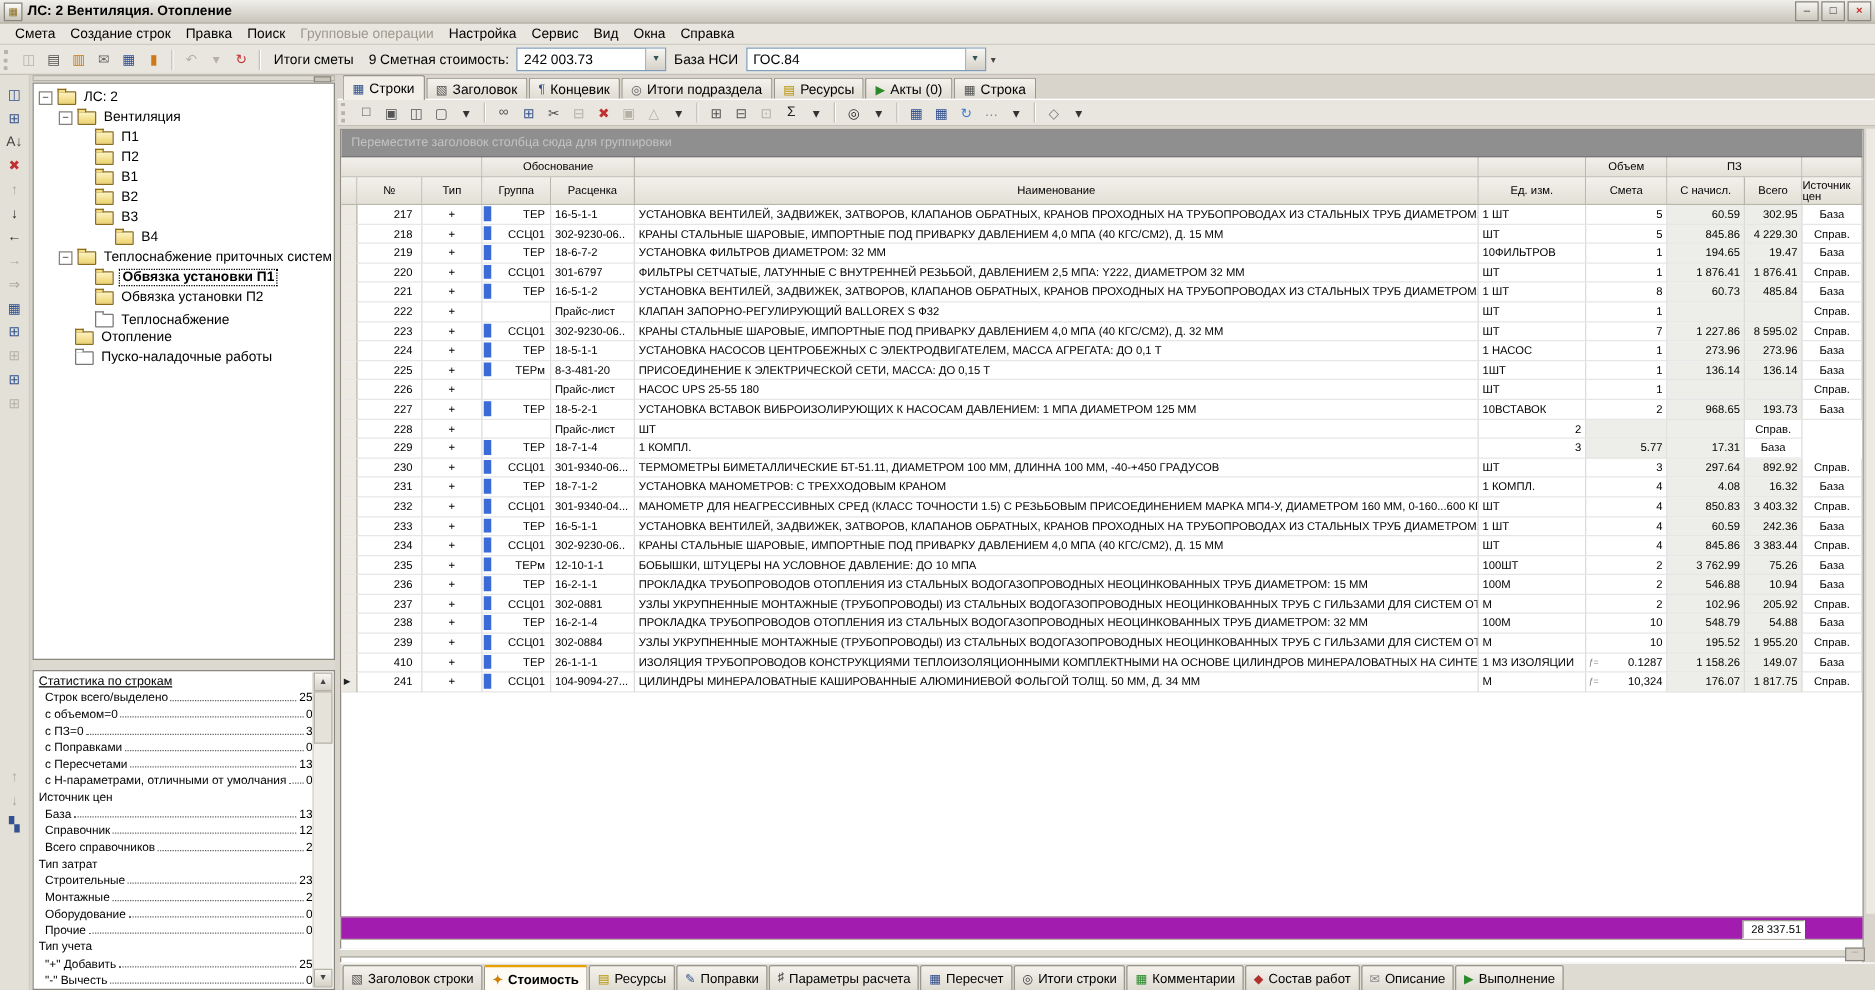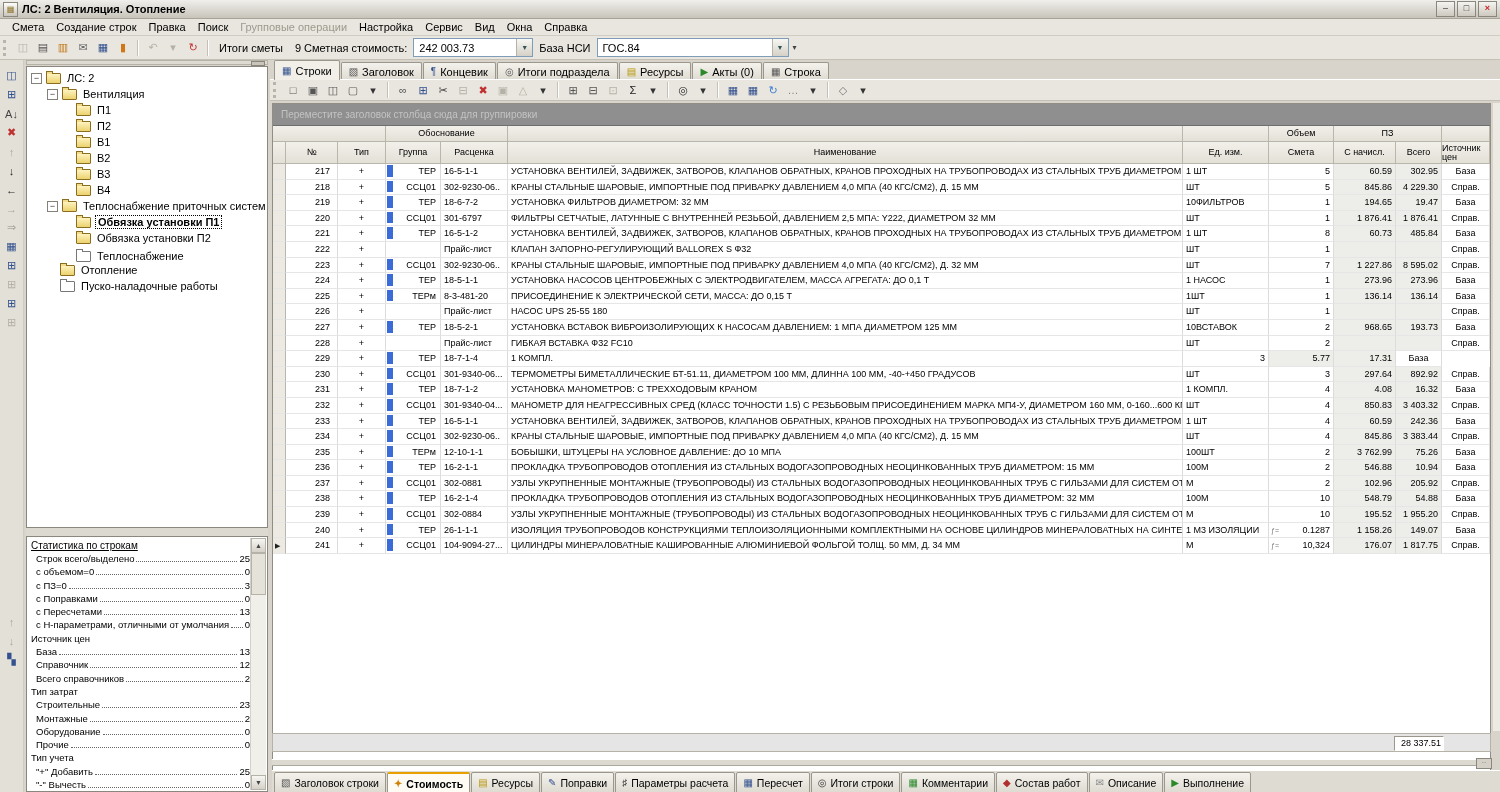--- a/index.html
+++ b/index.html
@@ -105,21 +105,21 @@
   .c-grp{text-align:right;position:relative;padding-right:4px;}
   .grid-row.bar .c-grp::before{content:"";position:absolute;left:1px;top:1px;bottom:2px;width:6px;background:#3a6bd6;}
   .c-qty{text-align:right;position:relative;}
   .fm{display:none;position:absolute;left:2px;top:0;font-size:7px;color:#777;}
   .grid-row.f .fm{display:inline;}
   .fm::before{content:"ƒ=";}
   .c-price,.c-total{text-align:right;background:#ededе9;}
   .c-price,.c-total{background:#ededea;}
   .c-src{text-align:center;}
   
-  .grid-status{position:absolute;left:2px;top:673px;width:1219px;height:19px;background:#e5e5e5;
+  .grid-status{position:absolute;left:2px;top:673px;width:1219px;height:19px;background:#a21caf;
                border:1px solid #b5b2a8;box-sizing:border-box;}
   .status-box{position:absolute;right:46px;top:2px;width:44px;height:13px;background:#fff;
               border:1px solid;border-color:#9a978d #fff #fff #9a978d;font-size:9px;text-align:right;
               padding:0 2px;line-height:13px;}
   .h-splitter{position:absolute;left:2px;top:699px;width:1212px;height:5px;background:#dcd9d0;
               border-top:1px solid #fff;border-bottom:1px solid #aba89e;}
   .h-split-btn{position:absolute;right:-8px;top:-2px;width:14px;height:9px;background:#d5d1c8;
                border:1px solid #8a877e;font-size:5px;line-height:7px;text-align:center;color:#444;}
   .tabs-bottom{position:absolute;left:2px;top:710px;width:1228px;height:22px;background:#dedbd2;
                border-top:1px solid #fff;display:flex;gap:1px;padding:1px 0 0 2px;box-sizing:border-box;}
@@ -245,21 +245,21 @@
     <div class="tree-row" style="padding-left: 36px;">
       <span class="exp"></span>
       <span class="t-icon folder"></span>
       <span class="t-label">В2</span>
     </div>
     <div class="tree-row" style="padding-left: 36px;">
       <span class="exp"></span>
       <span class="t-icon folder"></span>
       <span class="t-label">В3</span>
     </div>
-    <div class="tree-row" style="padding-left: 36px;">
+    <div class="tree-row" style="padding-left: 52px;">
       <span class="exp"></span>
       <span class="t-icon folder"></span>
       <span class="t-label">В4</span>
     </div>
     <div class="tree-row hasexp" style="padding-left: 20px;">
       <span class="exp">−</span>
       <span class="t-icon folder"></span>
       <span class="t-label">Теплоснабжение приточных систем</span>
     </div>
     <div class="tree-row sel" style="padding-left: 36px;">
@@ -635,21 +635,20 @@
           <div class="c c-price">968.65</div>
           <div class="c c-total">193.73</div>
           <div class="c c-src">База</div>
         </div>
         <div class="grid-row">
           <div class="c c-ind"></div>
           <div class="c c-num">228</div>
           <div class="c c-typ">+</div>
           <div class="c c-grp"></div>
           <div class="c c-code">Прайс-лист</div>
-          <div class="c c-name">ГИБКАЯ ВСТАВКА Ф32 FC10</div>
           <div class="c c-unit">ШТ</div>
           <div class="c c-qty"><span>2</span></div>
           <div class="c c-price"></div>
           <div class="c c-total"></div>
           <div class="c c-src">Справ.</div>
         </div>
         <div class="grid-row bar">
           <div class="c c-ind"></div>
           <div class="c c-num">229</div>
           <div class="c c-typ">+</div>
@@ -786,21 +785,21 @@
           <div class="c c-code">302-0884</div>
           <div class="c c-name">УЗЛЫ УКРУПНЕННЫЕ МОНТАЖНЫЕ (ТРУБОПРОВОДЫ) ИЗ СТАЛЬНЫХ ВОДОГАЗОПРОВОДНЫХ НЕОЦИНКОВАННЫХ ТРУБ С ГИЛЬЗАМИ ДЛЯ СИСТЕМ ОТОПЛЕНИЯ</div>
           <div class="c c-unit">М</div>
           <div class="c c-qty"><span>10</span></div>
           <div class="c c-price">195.52</div>
           <div class="c c-total">1 955.20</div>
           <div class="c c-src">Справ.</div>
         </div>
         <div class="grid-row bar f">
           <div class="c c-ind"></div>
-          <div class="c c-num">240</div>
+          <div class="c c-num">410</div>
           <div class="c c-typ">+</div>
           <div class="c c-grp">ТЕР</div>
           <div class="c c-code">26-1-1-1</div>
           <div class="c c-name">ИЗОЛЯЦИЯ ТРУБОПРОВОДОВ КОНСТРУКЦИЯМИ ТЕПЛОИЗОЛЯЦИОННЫМИ КОМПЛЕКТНЫМИ НА ОСНОВЕ ЦИЛИНДРОВ МИНЕРАЛОВАТНЫХ НА СИНТЕТИЧЕСКОМ</div>
           <div class="c c-unit">1 М3 ИЗОЛЯЦИИ</div>
           <div class="c c-qty"><span class="fm"></span><span>0.1287</span></div>
           <div class="c c-price">1 158.26</div>
           <div class="c c-total">149.07</div>
           <div class="c c-src">База</div>
         </div>

